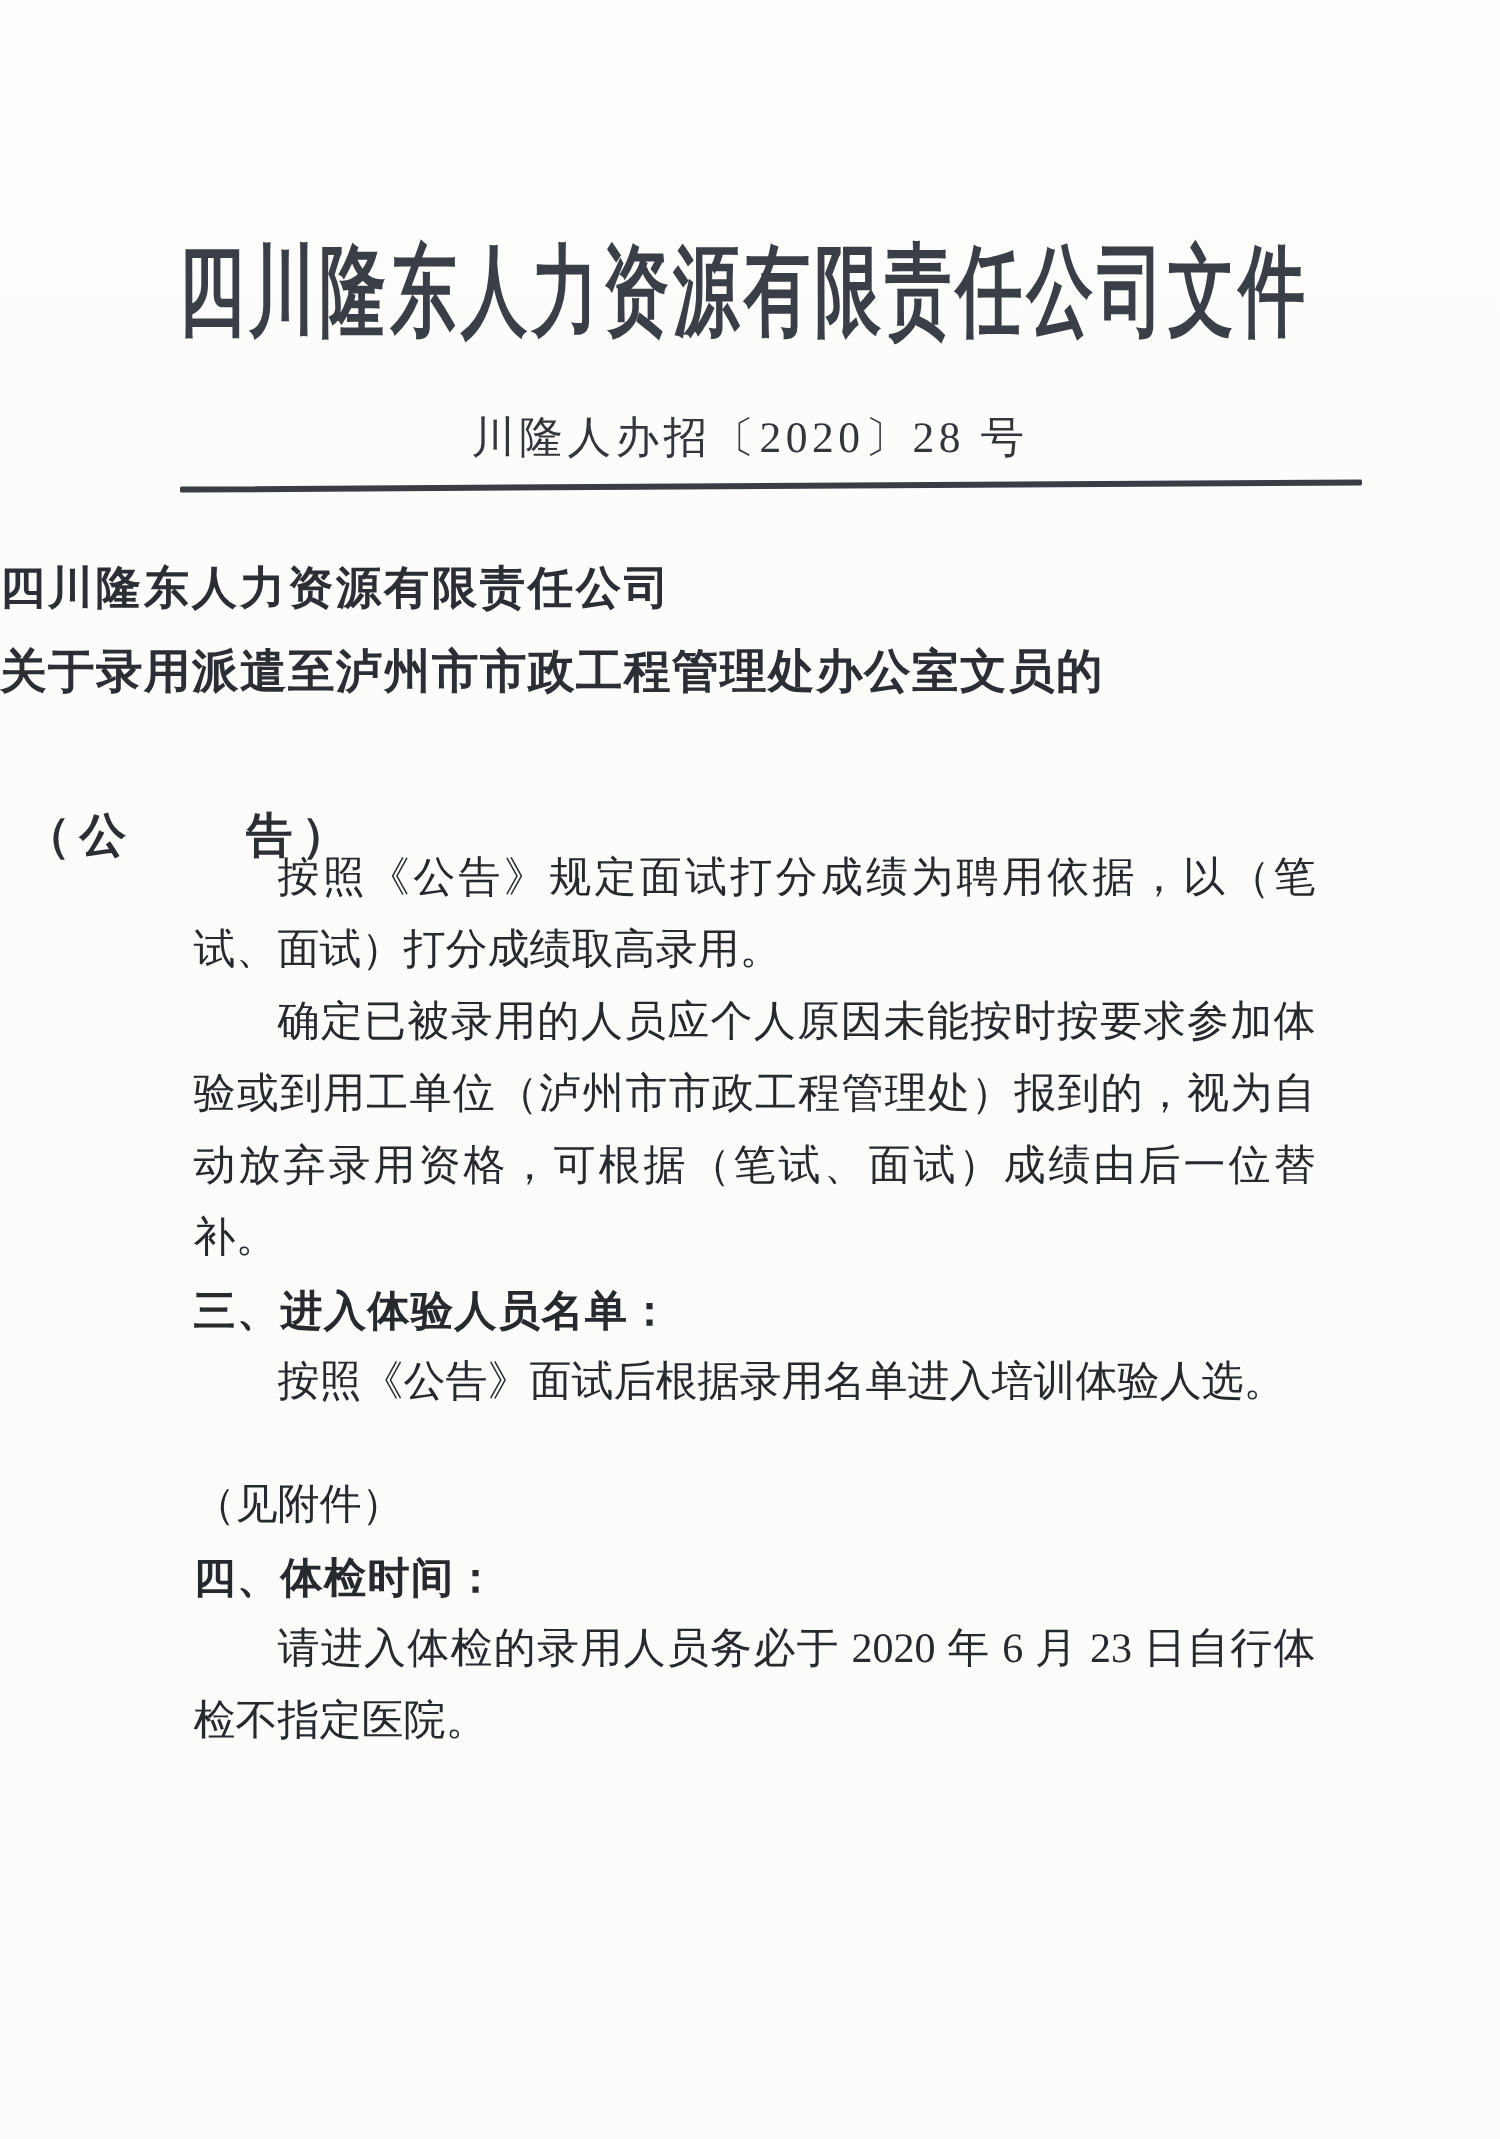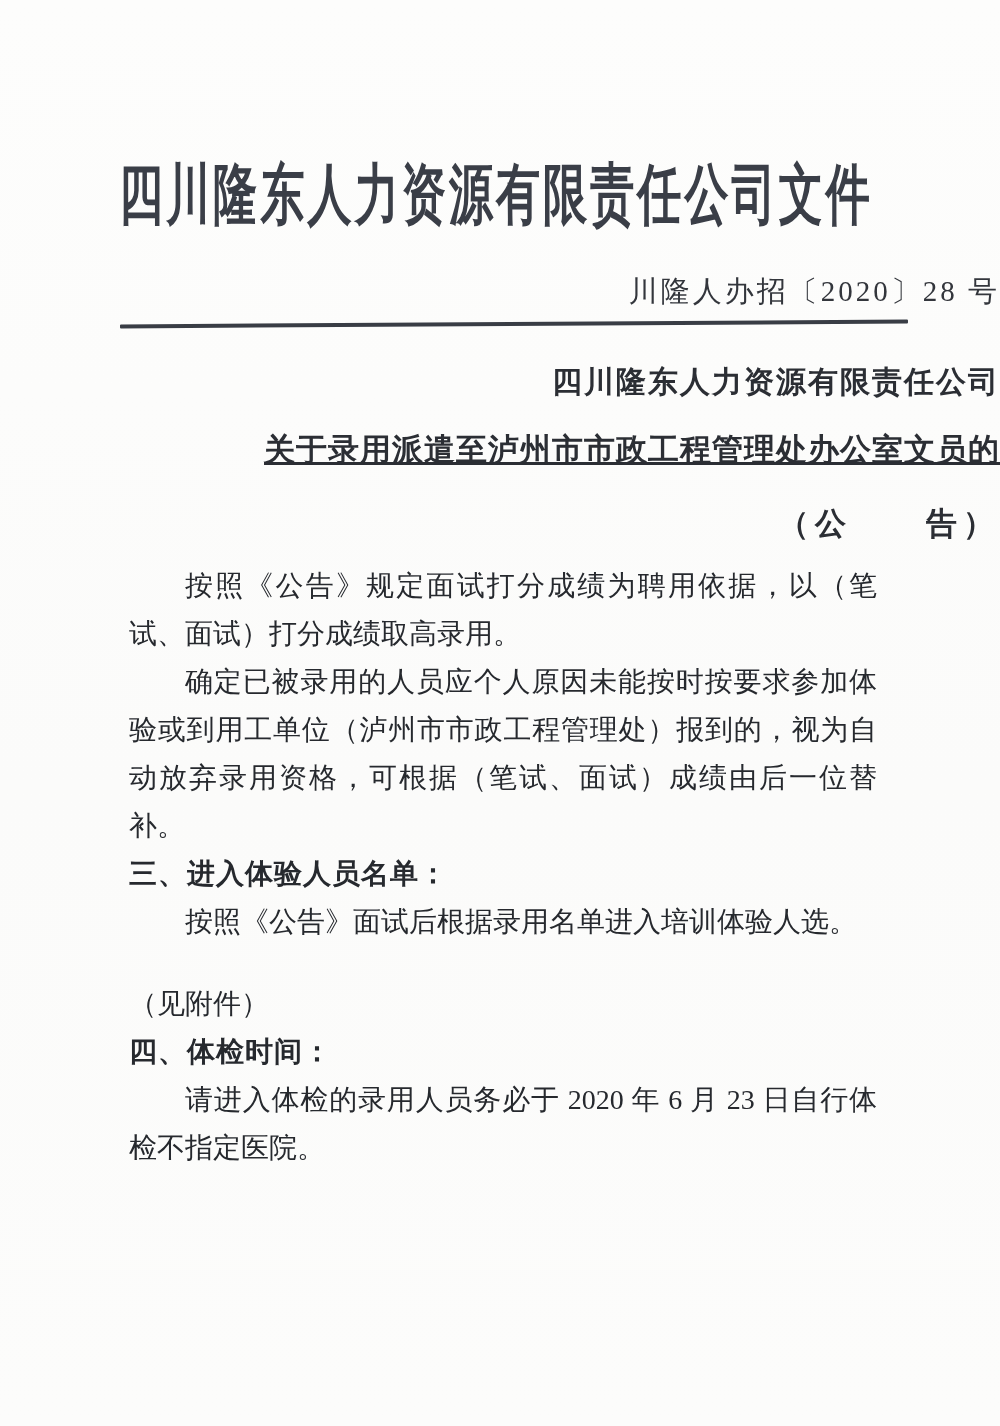--- a/index.html
+++ b/index.html
@@ -39,52 +39,52 @@
     transform-origin: 50% 50%;
     white-space: nowrap;
   }
 
   
   .doc-number {
     position: absolute;
     top: 272px;
     left: 0;
     width: 100%;
-    text-align: right;
+    text-align: center;
     font-size: 29px;
     letter-spacing: 3px;
     color: #33363c;
   }
 
   
   .rule {
     position: absolute;
     top: 322px;
     left: 120px;
     width: 788px;
     height: 4px;
     background: #393d45;
     transform: rotate(-0.35deg);
     border-radius: 1px;
   }
 
   
   .doc-title {
     position: absolute;
-    top: 362px;
+    top: 372px;
     left: 0;
     width: 100%;
-    text-align: right;
+    text-align: left;
     font-family: "Liberation Sans", "DejaVu Sans", sans-serif;
     font-weight: 700;
     color: #2b2e34;
   }
   .doc-title .t1 { font-size: 30px; letter-spacing: 2px; }
-  .doc-title .t2 { font-size: 31px; letter-spacing: 1px; margin-top: 26px; text-decoration: underline; }
-  .doc-title .t3 { font-size: 31px; letter-spacing: 6px; margin-top: 32px; }
+  .doc-title .t2 { font-size: 31px; letter-spacing: 1px; margin-top: 14px; }
+  .doc-title .t3 { font-size: 31px; letter-spacing: 6px; margin-top: 67px; padding-left: 16px; }
 
   
   .body-text {
     position: absolute;
     top: 562px;
     left: 129px;
     width: 748px;
     font-size: 28px;
     line-height: 48px;
     text-align: justify;

